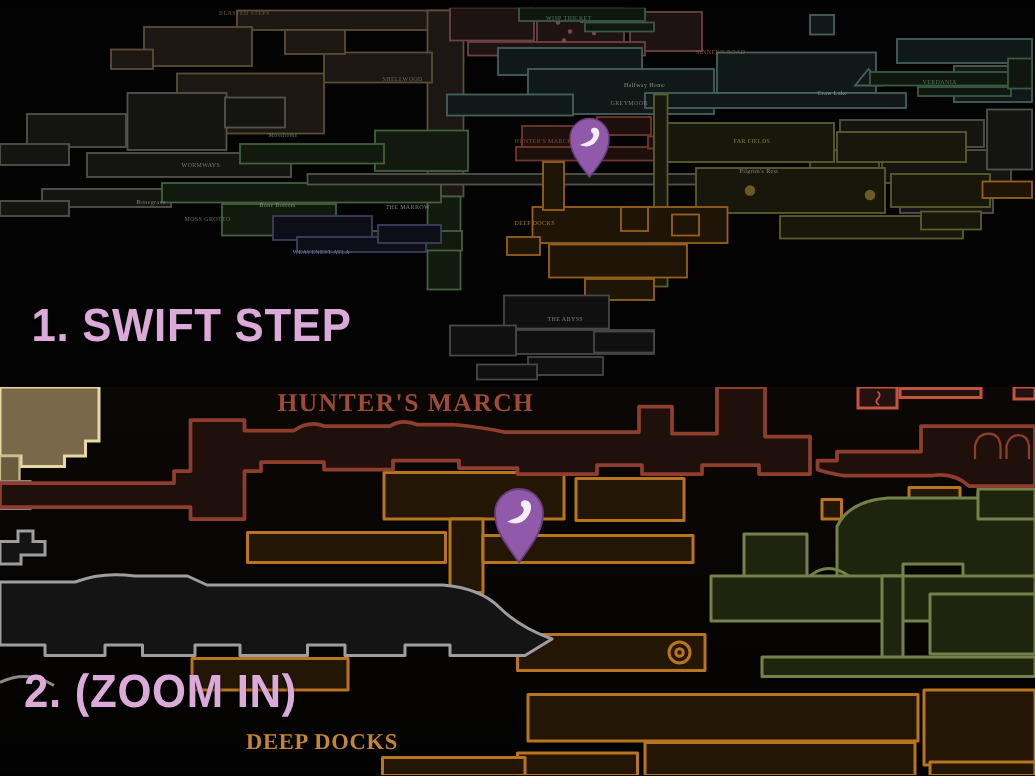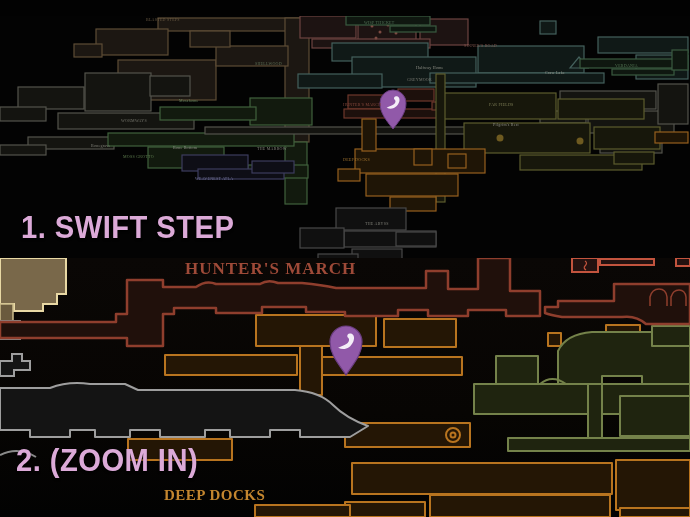--- a/index.html
+++ b/index.html
@@ -1,19 +1,19 @@
 <!DOCTYPE html>
 <html style="--c-background: #020202; --c-step_label: #dcaad8; --c-pin_body: #9159a9; --c-pin_glyph: #f4eef8; --c-hunters_march_label: #9e4a38; --c-deep_docks_label: #c4862f;"><head>
 <meta charset="utf-8">
 <style>
   html,body{margin:0;padding:0;background:#000;}
   #screen{position:relative;width:690px;height:517px;background:#020202;overflow:hidden;
           font-family:"Liberation Sans",sans-serif;}
   .panel{position:absolute;left:0;width:690px;overflow:hidden;}
-  #panel-top{top:16px;height:258px;background:#030303;}
+  #panel-top{top:5px;height:258px;background:#030303;}
   #panel-bottom{top:258px;height:259px;background:linear-gradient(180deg,#0a0705 0%,#070503 60%,#020202 100%);}
   svg{position:absolute;left:0;top:0;display:block;}
   .tiny-label{position:absolute;font:4px "Liberation Serif",serif;letter-spacing:.25px;
               opacity:.95;white-space:nowrap;transform-origin:0 0;}
   .step-label{position:absolute;color:var(--c-step_label,#dcaad8);
               font:bold 31px "Liberation Sans",sans-serif;letter-spacing:.5px;
               white-space:nowrap;text-shadow:0 2px 2px rgba(0,0,0,.8);
               transform:scaleX(.94);transform-origin:0 0;}
   #step1{left:21px;top:194px;}
   #step2{left:16px;top:443px;}

